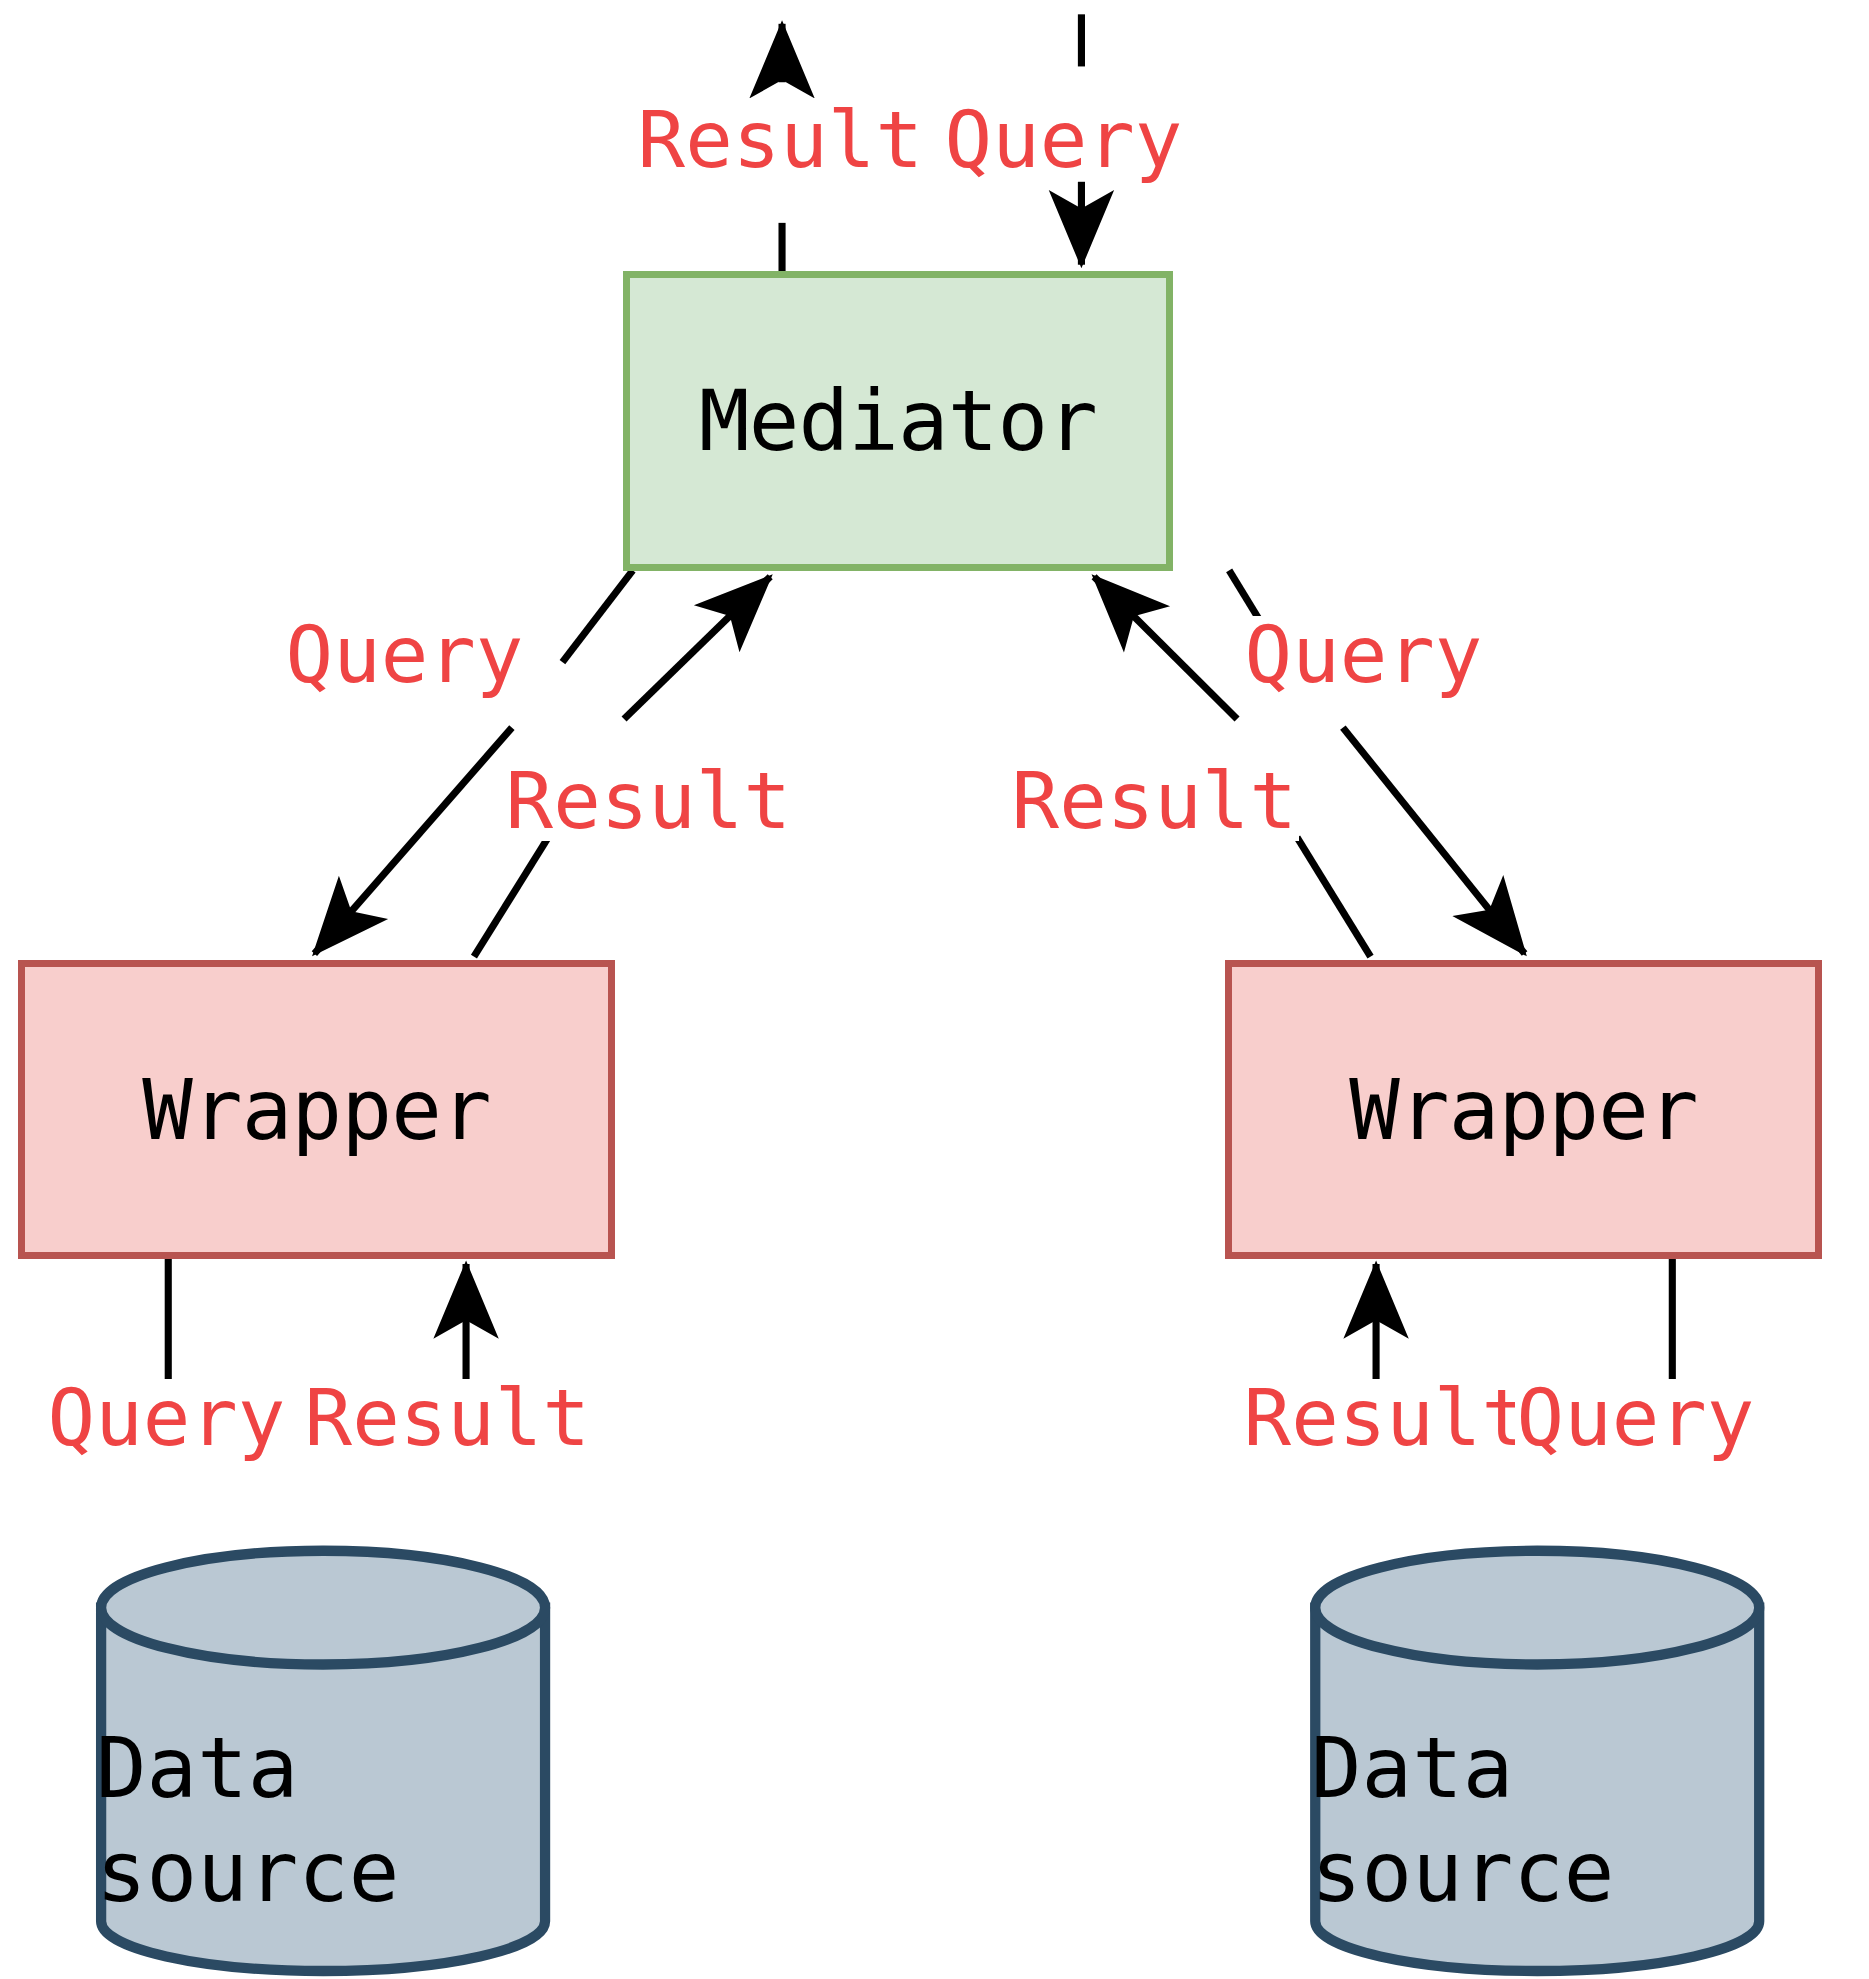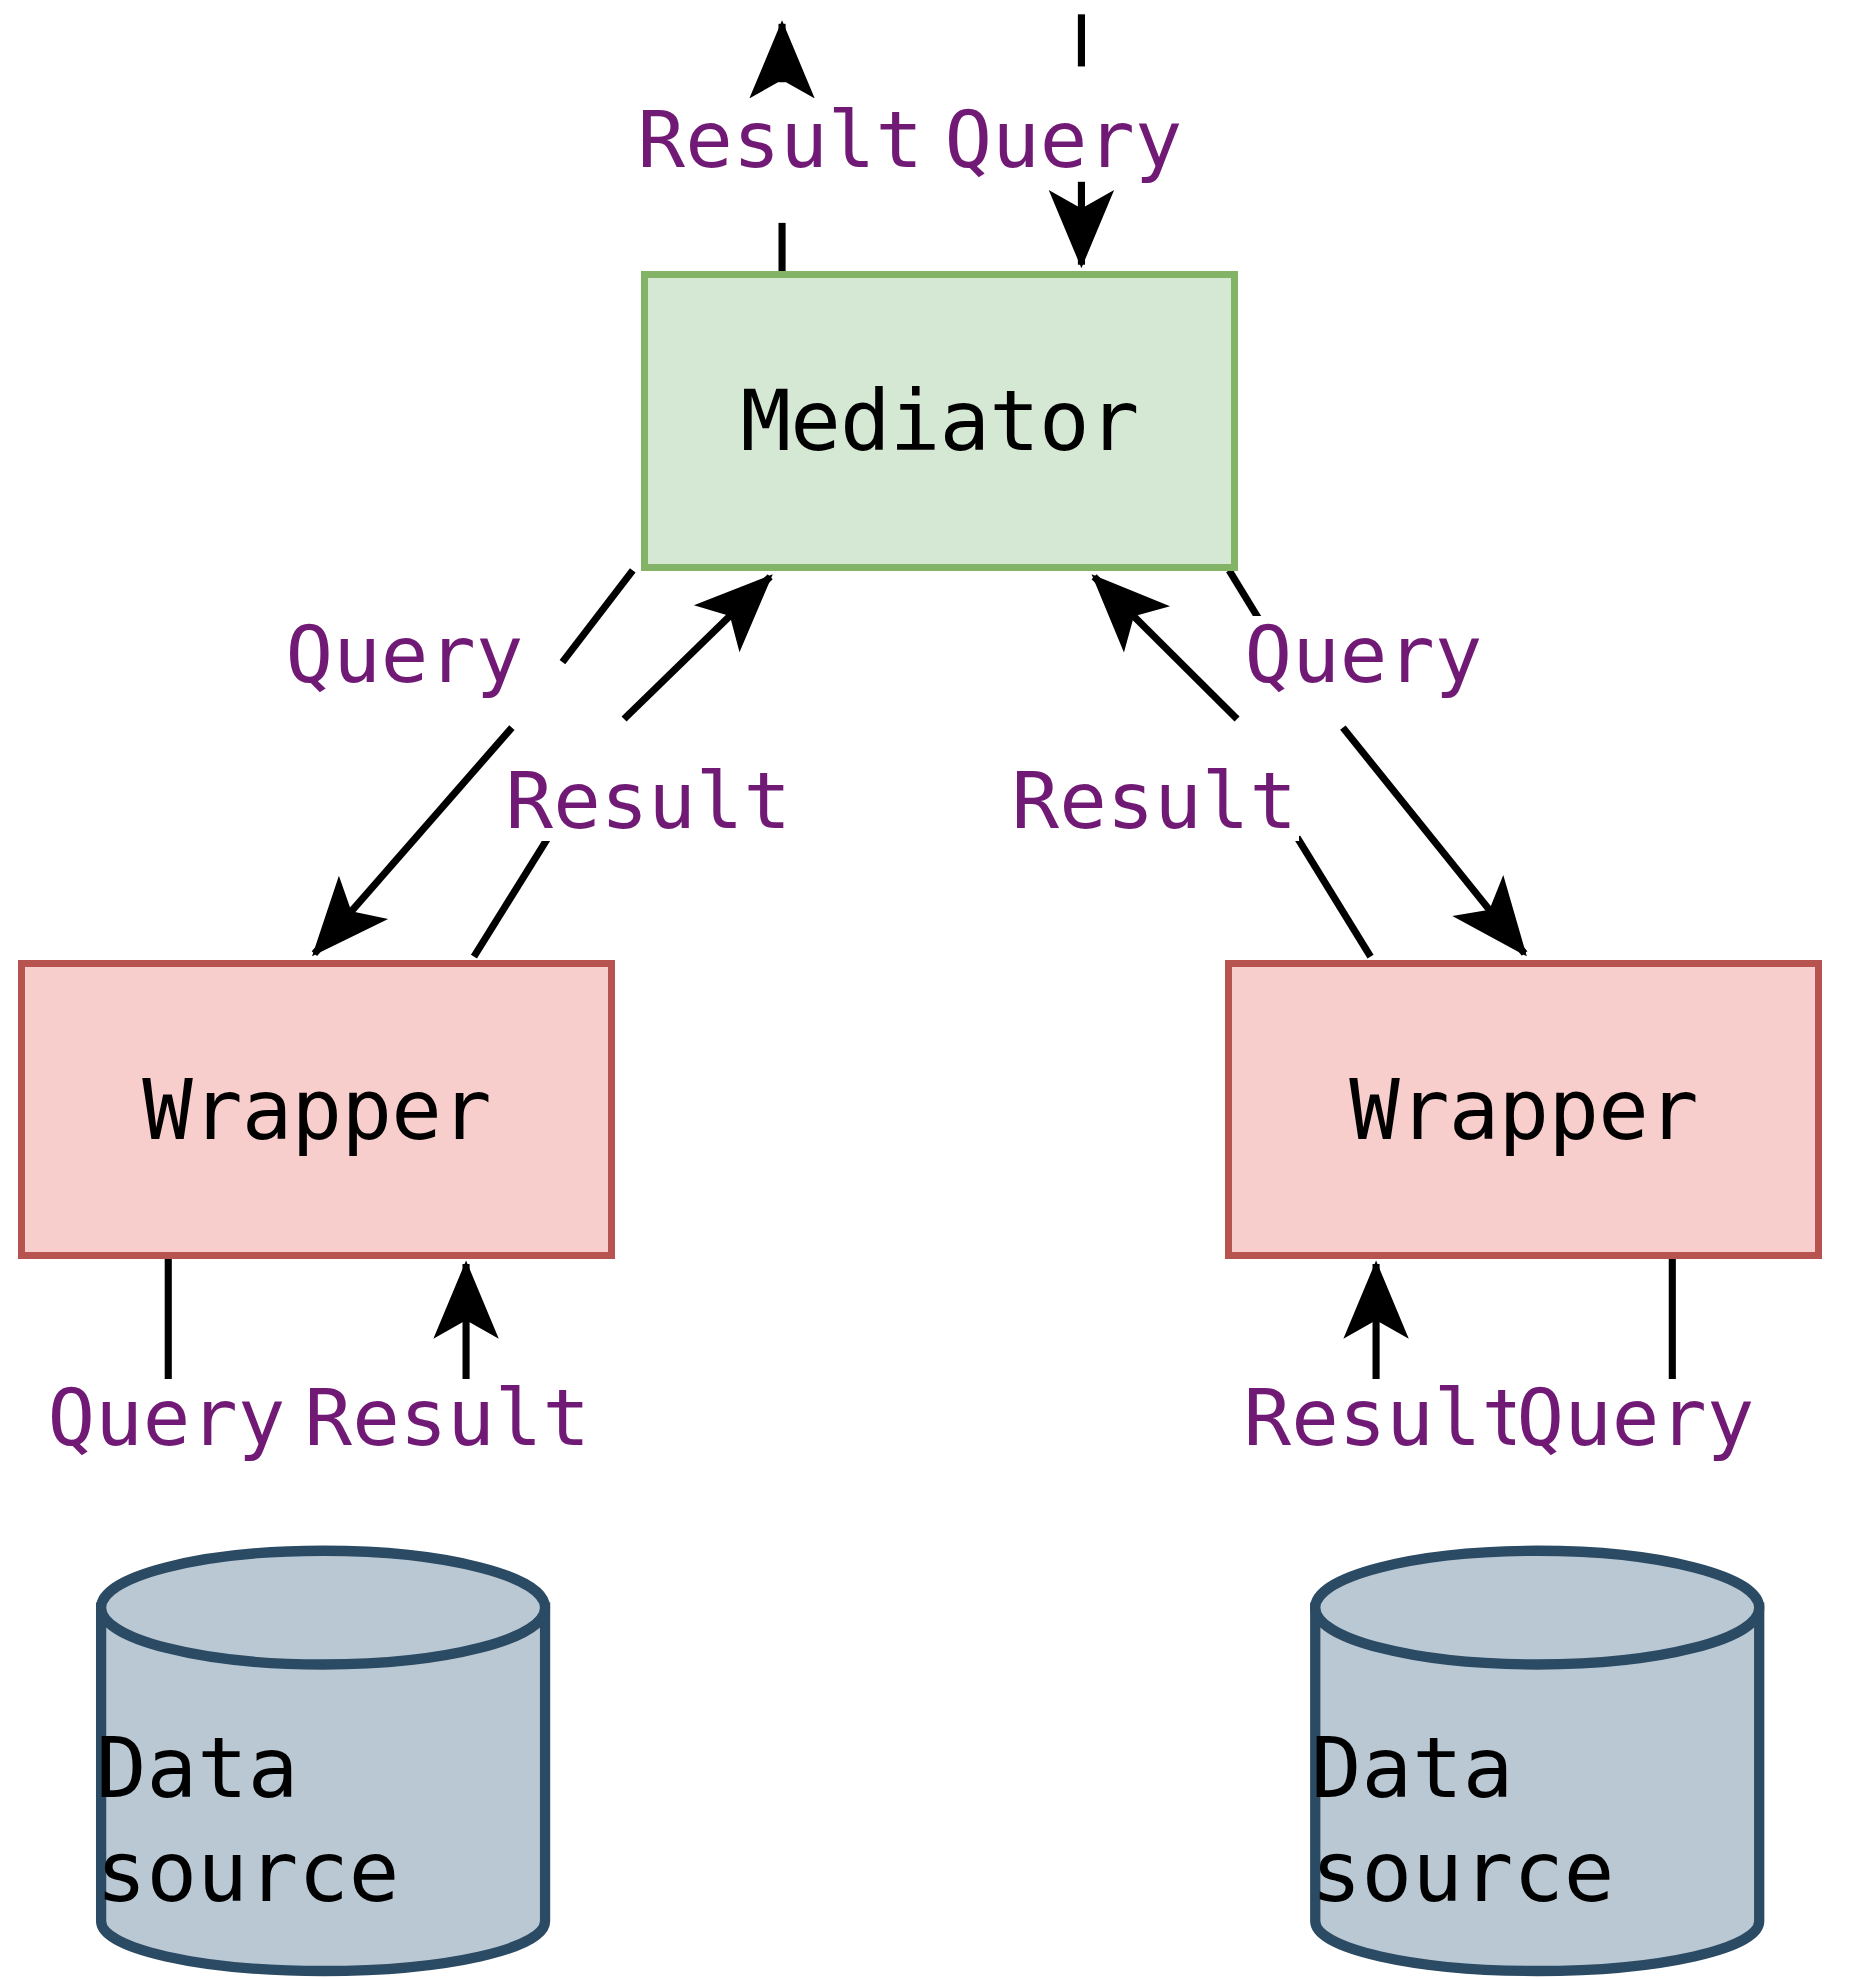--- a/index.html
+++ b/index.html
@@ -31,23 +31,23 @@
     justify-content: center;
     color: #000000;
   }
 
   .box {
     border-style: solid;
     border-width: 7.1px;
   }
 
   .mediator {
-    left: 641px;
+    left: 623px;
     top: 271px;
-    width: 597px;
+    width: 550px;
     height: 300px;
     background: #d5e8d4;
     border-color: #82b366;
   }
 
   .wrapper-left {
     left: 18px;
     top: 960px;
     width: 597px;
     height: 299px;
@@ -87,21 +87,21 @@
     line-height: 1.24;
     color: #000000;
     white-space: pre-line;
     pointer-events: none;
   }
 
   .edge-label {
     position: absolute;
     font-size: 79px;
     line-height: 1.0;
-    color: #701a75;
+    color: #ef4444;
     white-space: nowrap;
     background: #ffffff;
     padding: 0 1.6px;
   }
 </style>
 </head>
 <body>
 
 <div id="stage">
 

